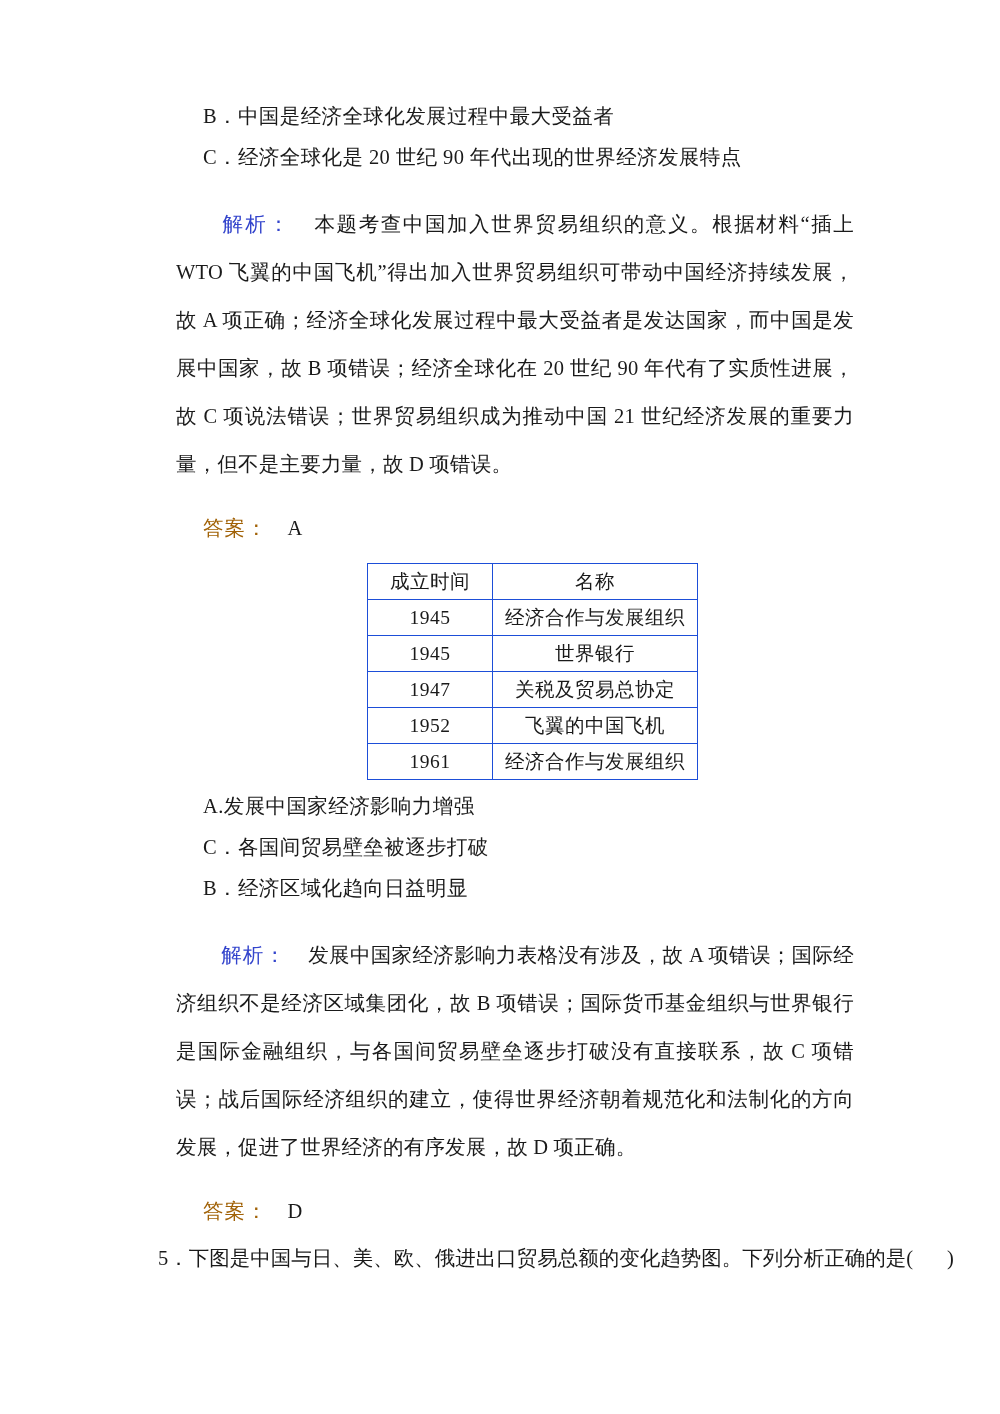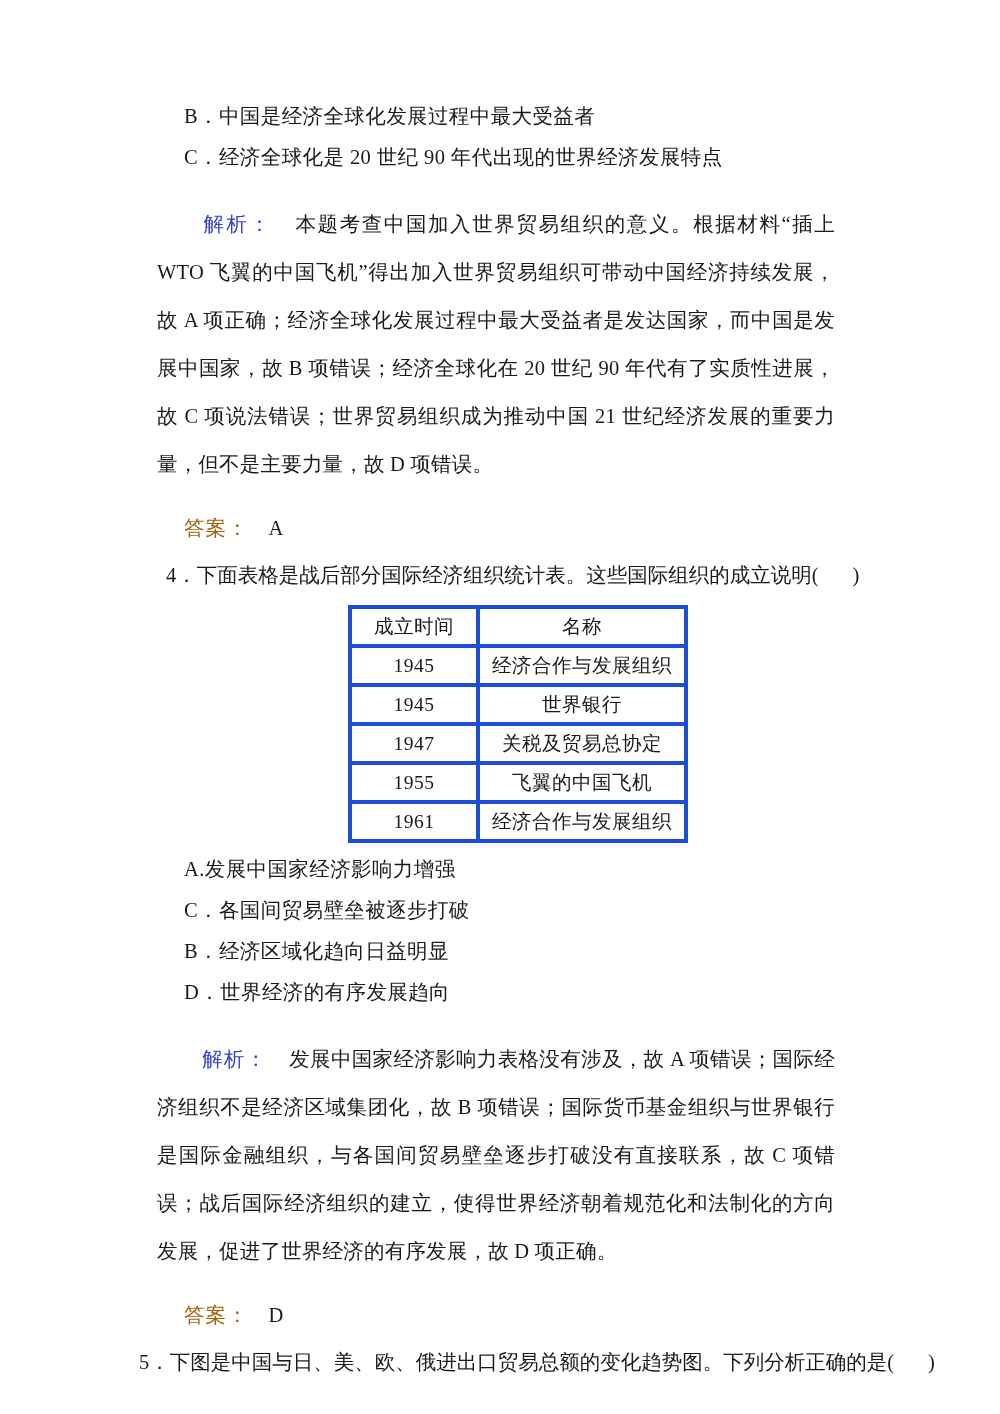--- a/index.html
+++ b/index.html
@@ -20,21 +20,21 @@
     position: absolute;
     left: 0;
     top: 0;
     width: 1000px;
     height: 1414px;
     background: #fff;
     overflow: hidden;
   }
   .content {
     position: absolute;
-    left: 139px;
+    left: 158px;
     top: 96px;
     width: 714px;
   }
 
   
   .opt {
     font-size: 20.5px;
     line-height: 41px;
     margin: 0;
     padding-left: 45px;
@@ -89,21 +89,21 @@
     justify-content: flex-start;
   }
   table.stat {
     border-collapse: collapse;
     margin-left: 209px;
     table-layout: fixed;
     width: 296px;
     background: #fff;
   }
   table.stat td {
-    border: 4px solid #1d4ed8;
+    border: 1px solid #1d4ed8;
     height: 35px;
     text-align: center;
     vertical-align: middle;
     font-size: 19.5px;
     letter-spacing: 0.5px;
     padding: 0 8px;
     font-family: "Liberation Serif", "DejaVu Serif", serif;
   }
   table.stat td.c1 { width: 108px; }
   table.stat td.c2 { width: 188px; }
@@ -121,21 +121,20 @@
     <p class="opt">C．经济全球化是 20 世纪 90 年代出现的世界经济发展特点</p>
 
     <div class="spacer-4"></div>
 
     <p class="para"><span class="ind"></span><span class="label-jiexi">解析：</span><span class="gap"></span><span>本题考查中国加入世界贸易组织的意义。根据材料“插上 WTO 飞翼的中国飞机”得出加入世界贸易组织可带动中国经济持续发展，故 A 项正确；经济全球化发展过程中最大受益者是发达国家，而中国是发展中国家，故 B 项错误；经济全球化在 20 世纪 90 年代有了实质性进展，故 C 项说法错误；世界贸易组织成为推动中国 21 世纪经济发展的重要力量，但不是主要力量，故 D 项错误。</span></p>
 
     <p class="answer-line"><span class="label-daan">答案：</span><span class="ans-val">A</span></p>
 
     <div class="spacer-4"></div>
 
-    <p class="qline indent"><span>4．</span><span>下面表格是战后部分国际经济组织统计表。这些国际组织的成立说明(</span><span class="blank-space"></span><span>)</span></p>
 
     <div class="tbl-wrap">
       <table class="stat">
         <tbody>
           <tr class="head">
             <td class="c1">成立时间</td>
             <td class="c2">名称</td>
           </tr>
           <tr>
             <td class="c1 num">1945</td>
@@ -143,35 +142,34 @@
           </tr>
           <tr>
             <td class="c1 num">1945</td>
             <td class="c2">世界银行</td>
           </tr>
           <tr>
             <td class="c1 num">1947</td>
             <td class="c2">关税及贸易总协定</td>
           </tr>
           <tr>
-            <td class="c1 num">1955</td>
+            <td class="c1 num">1952</td>
             <td class="c2">飞翼的中国飞机</td>
           </tr>
           <tr>
             <td class="c1 num">1961</td>
             <td class="c2">经济合作与发展组织</td>
           </tr>
         </tbody>
       </table>
     </div>
 
     <p class="opt">A.发展中国家经济影响力增强</p>
     <p class="opt">C．各国间贸易壁垒被逐步打破</p>
     <p class="opt">B．经济区域化趋向日益明显</p>
-    <p class="opt">D．世界经济的有序发展趋向</p>
 
     <div class="spacer-4"></div>
 
     <p class="para"><span class="ind"></span><span class="label-jiexi">解析：</span><span class="gap"></span><span>发展中国家经济影响力表格没有涉及，故 A 项错误；国际经济组织不是经济区域集团化，故 B 项错误；国际货币基金组织与世界银行是国际金融组织，与各国间贸易壁垒逐步打破没有直接联系，故 C 项错误；战后国际经济组织的建立，使得世界经济朝着规范化和法制化的方向发展，促进了世界经济的有序发展，故 D 项正确。</span></p>
 
     <p class="answer-line"><span class="label-daan">答案：</span><span class="ans-val">D</span></p>
 
     <div class="spacer-4"></div>
 
     <p class="qline"><span>5．</span><span>下图是中国与日、美、欧、俄进出口贸易总额的变化趋势图。下列分析正确的是(</span><span class="blank-space"></span><span>)</span></p>

